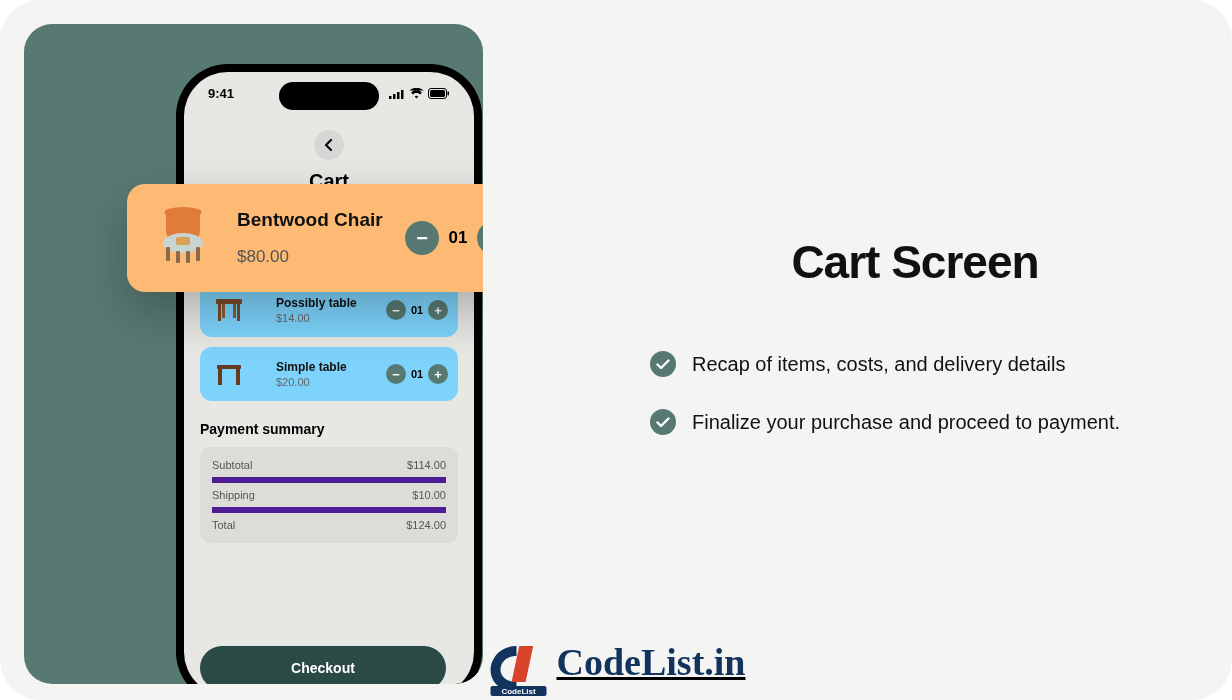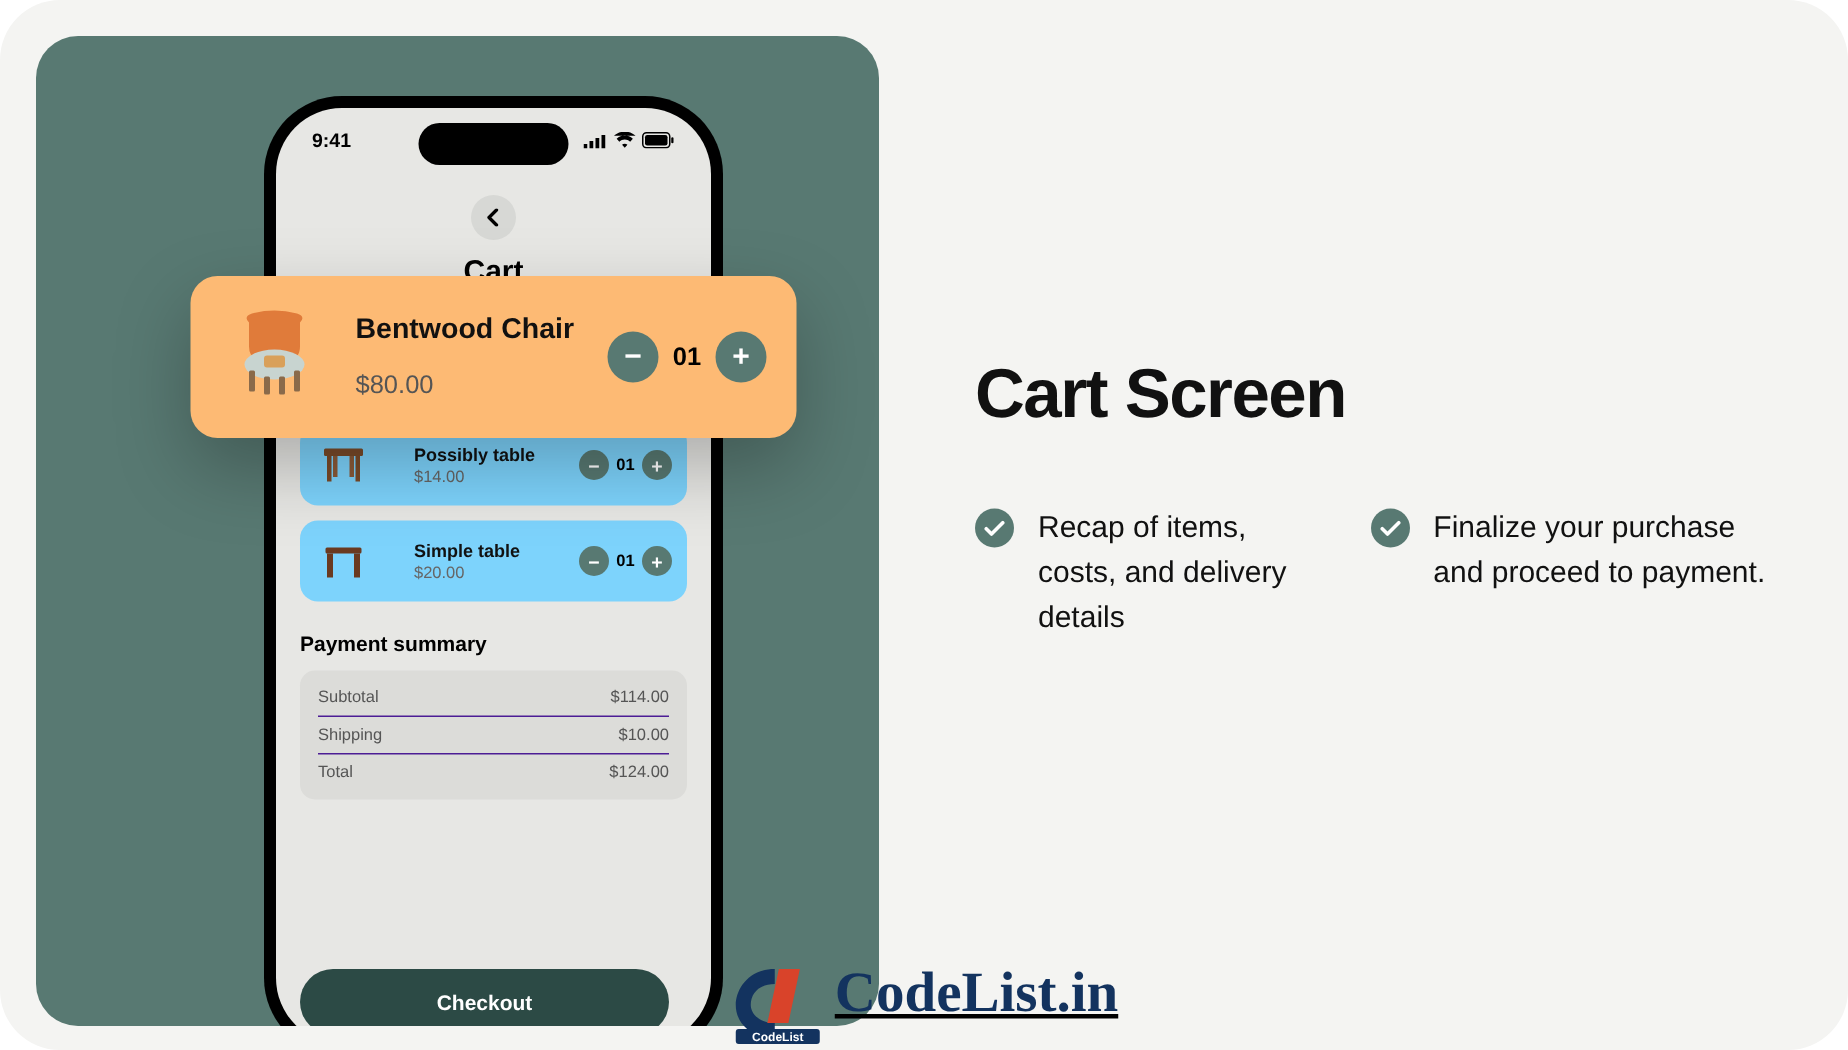--- a/index.html
+++ b/index.html
@@ -15,21 +15,21 @@
     position: absolute;
     left: 0; top: 0;
     width: 1232px; height: 700px;
     background: #f4f4f2;
     border-radius: 40px;
     overflow: hidden;
   }
   .left-panel {
     position: absolute;
     left: 24px; top: 24px;
-    width: 562px; height: 660px;
+    width: 459px; height: 660px;
     background: #587972;
     border-radius: 28px;
     overflow: hidden;
   }
   
   .phone {
     position: absolute;
     left: 152px; top: 40px;
     width: 306px;
     height: 640px;
@@ -113,21 +113,21 @@
     margin-top: 10px;
     background: #dcdcd9;
     border-radius: 10px;
     padding: 6px 12px;
   }
   .summary-row {
     display: flex; justify-content: space-between;
     font-size: 11px; color: #555;
     padding: 6px 0;
   }
-  .summary-row + .summary-row { border-top: 1px solid #4c1d95; }
+  .summary-row + .summary-row { border-top: 6px solid #4c1d95; }
   .checkout-btn {
     position: absolute;
     bottom: 6px; left: 16px; right: 28px;
     background: #2c4a45;
     color: #fff;
     text-align: center;
     padding: 14px;
     border-radius: 24px;
     font-size: 14px; font-weight: 600;
   }
@@ -161,22 +161,22 @@
     font-size: 20px; font-weight: 700;
     line-height: 1;
   }
   .float-qty-val { font-size: 17px; font-weight: 600; min-width: 22px; text-align: center; }
   
   .right {
     position: absolute;
     left: 650px; top: 235px;
     width: 530px;
   }
-  .right h1 { font-size: 46px; font-weight: 800; color: #111; letter-spacing: -1px; }
-  .bullets { margin-top: 48px; display: flex; flex-direction: row; gap: 28px; }
+  .right h1 { font-size: 46px; font-weight: 800; color: #111; letter-spacing: -1px; text-align: center; }
+  .bullets { margin-top: 60px; display: flex; flex-direction: column; gap: 28px; }
   .bullet { display: flex; gap: 16px; }
   .check {
     width: 26px; height: 26px;
     background: #587972;
     border-radius: 50%;
     flex-shrink: 0;
     display: flex; align-items: center; justify-content: center;
     margin-top: 2px;
   }
   .bullet-text { font-size: 20px; color: #111; line-height: 1.5; font-weight: 500; }

